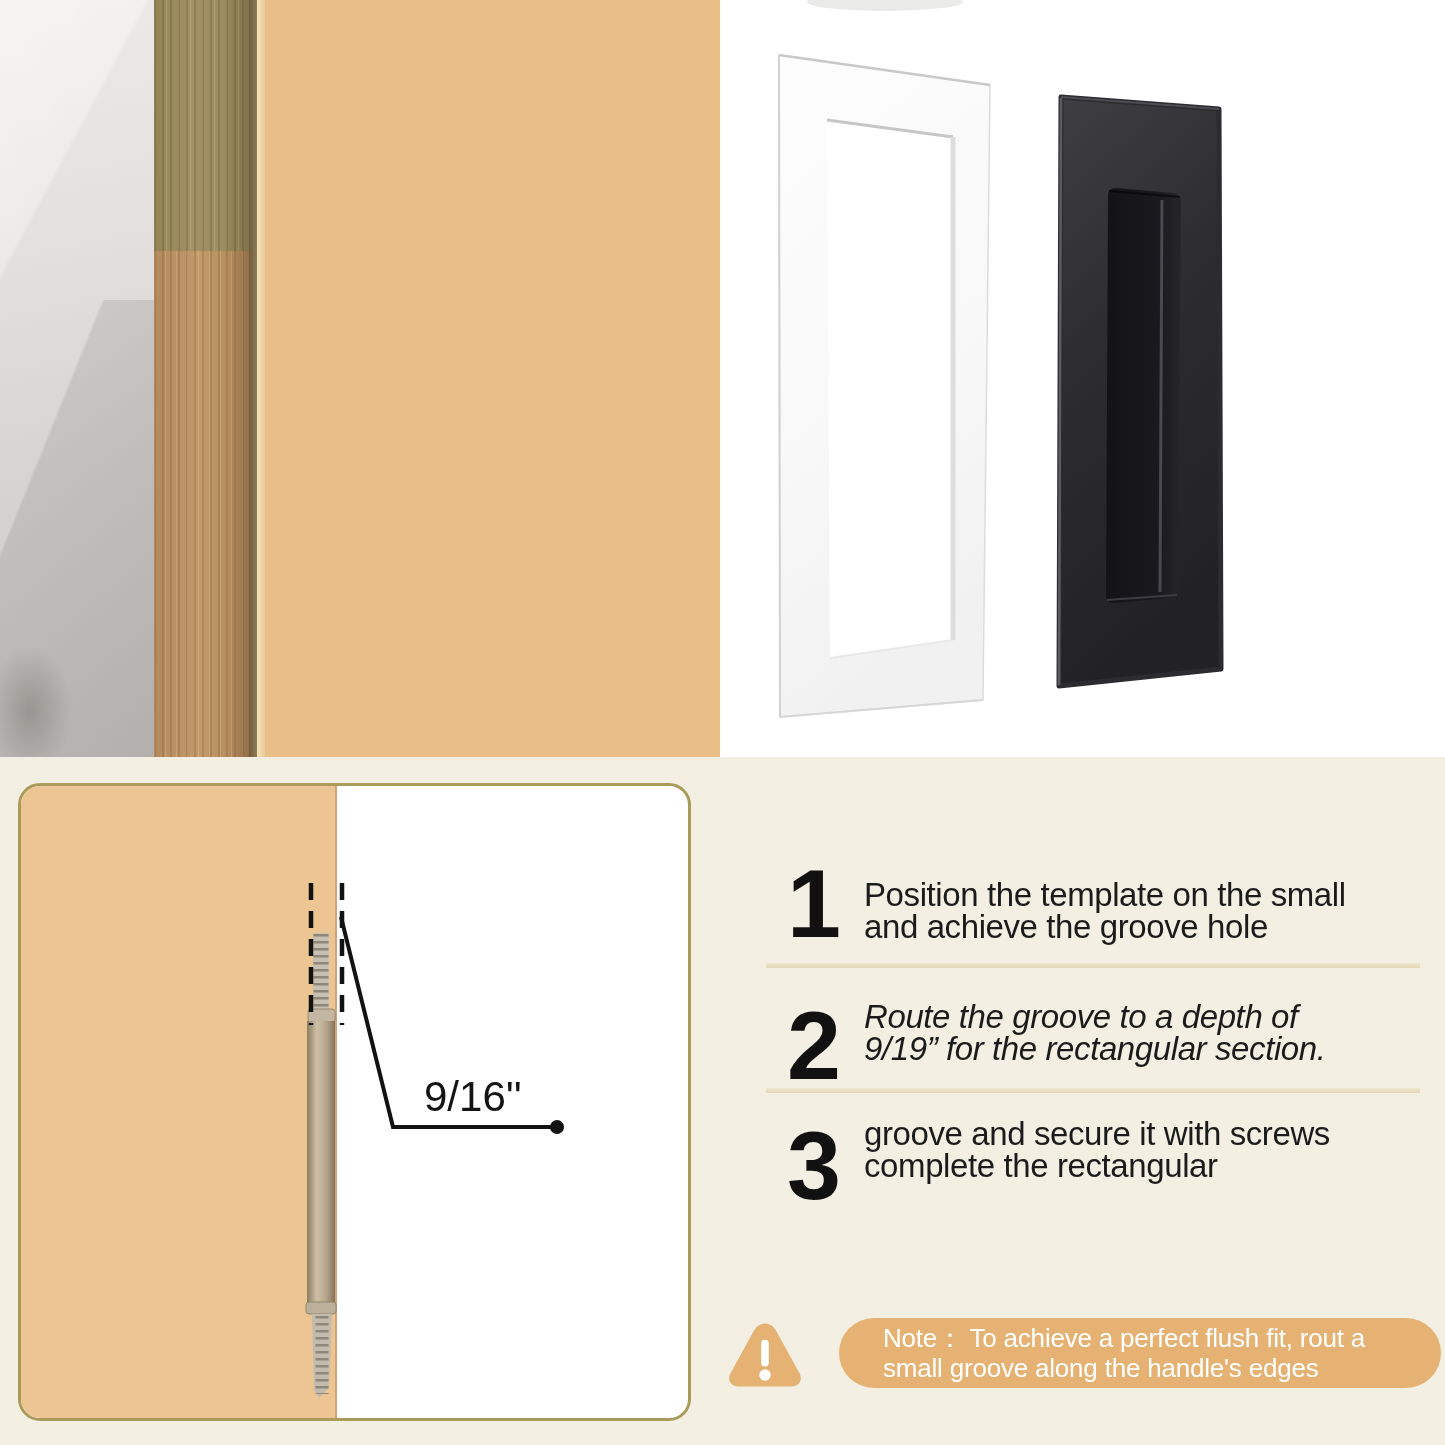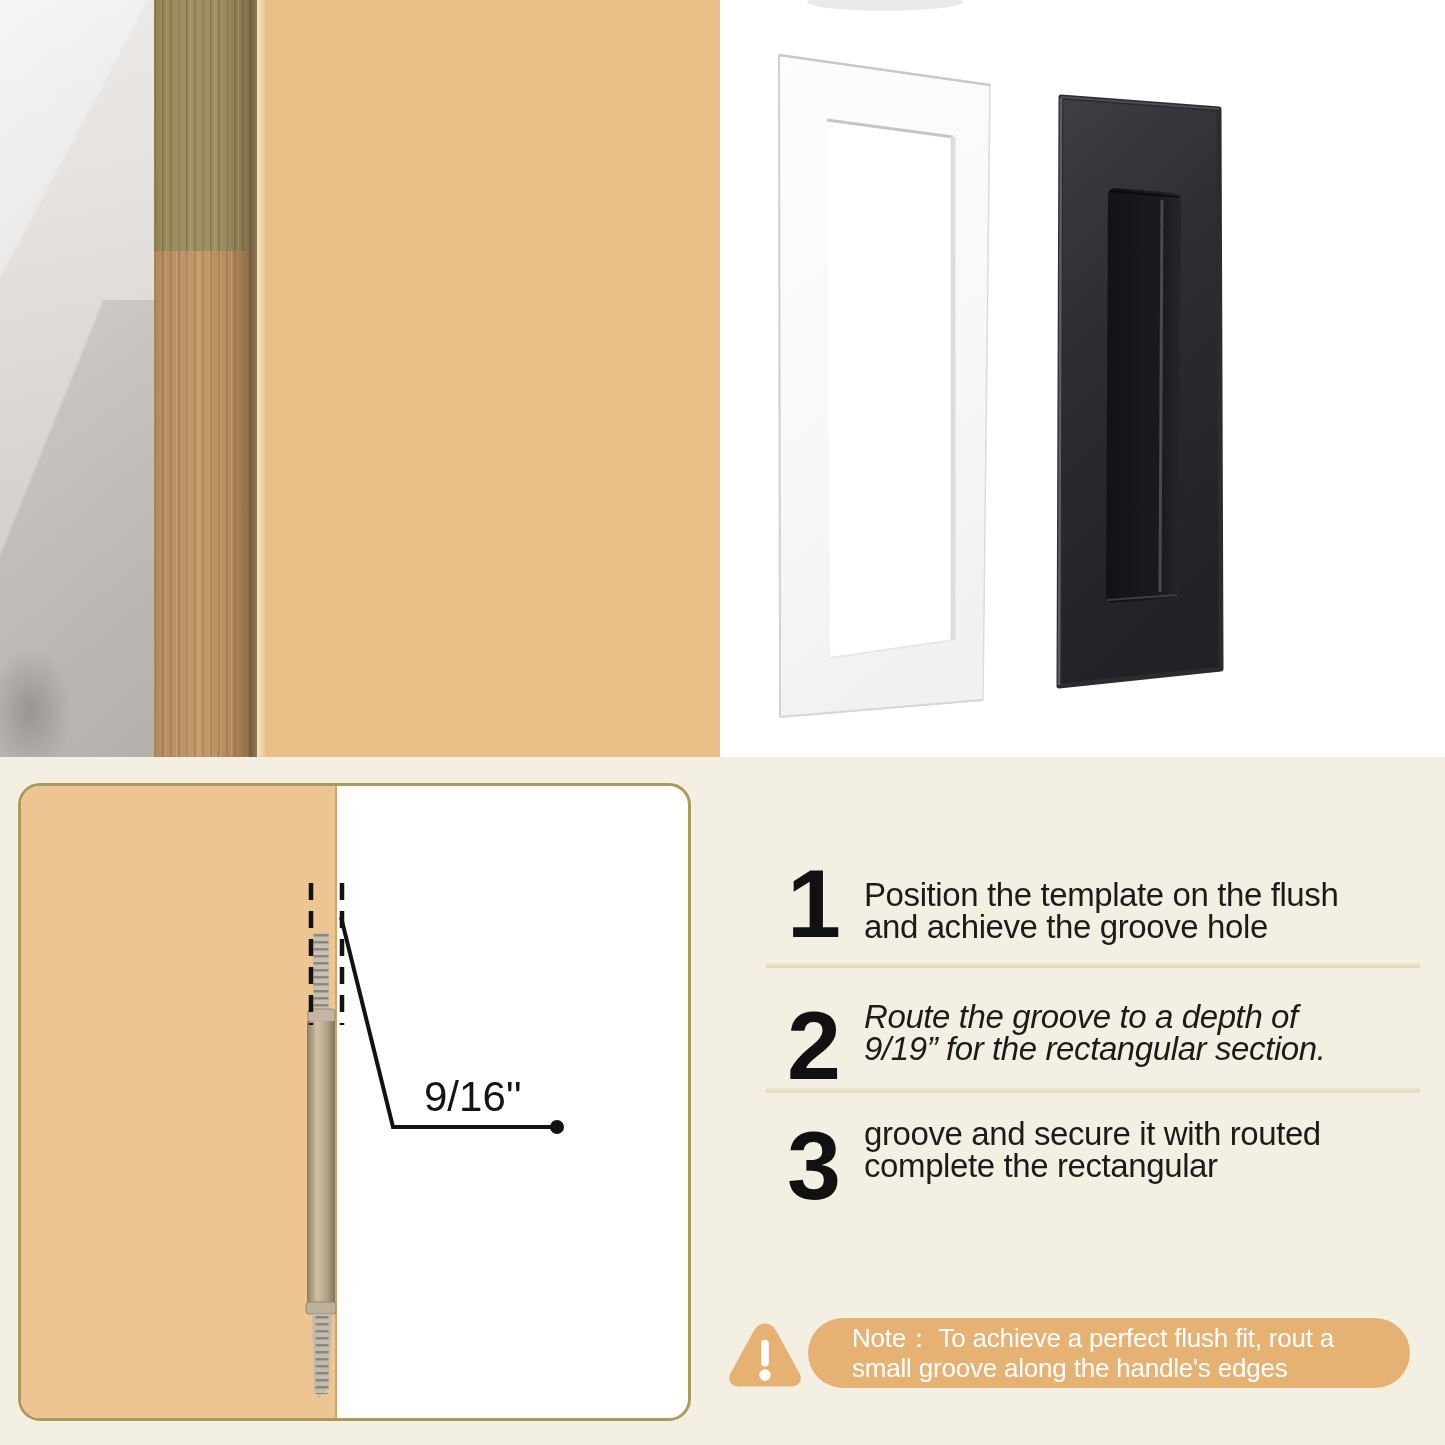--- a/index.html
+++ b/index.html
@@ -56,21 +56,21 @@
       repeating-linear-gradient(90deg,rgba(140,88,35,0.10) 0 15px,rgba(0,0,0,0) 15px 38px),
       linear-gradient(90deg,#ecc road,#edc795 30%,#eecb97 60%,#e9c08b 100%);
     background-color:#edc593;}
   .diagram-svg{left:18px;top:26px;width:676px;height:638px;pointer-events:none;}
 
   .step-number{width:70px;text-align:center;font-weight:900;color:#111111;
     font-size:97px;line-height:1;letter-spacing:-2px;}
   .step-lines{color:#1b1b1b;font-size:33px;line-height:32px;letter-spacing:-0.4px;white-space:nowrap;}
   .divider{left:766px;width:654px;height:5px;background:linear-gradient(#efe7cf,#e2d8b8);}
 
-  .note-pill{left:808px;top:561px;width:602px;height:70px;border-radius:35px;
+  .note-pill{left:839px;top:561px;width:602px;height:70px;border-radius:35px;
     background:#e6b273;color:#ffffff;padding:5px 20px 0 44px;
     font-size:26px;line-height:30px;letter-spacing:-0.2px;white-space:nowrap;}
   .warn-svg{left:724px;top:558px;width:82px;height:80px;}
 </style>
 </head>
 <body>
 
 <div class="canvas">
 
   <section class="abs photo-left">
@@ -158,35 +158,35 @@
       </g>
       <g>
         <polyline points="341,917 393,1127 557,1127" fill="none" stroke="#121212" stroke-width="4"></polyline>
         <circle cx="557" cy="1127" r="7" fill="#121212"></circle>
       </g>
       <text x="424" y="1111" font-size="42" fill="#141414" font-family="Liberation Sans, DejaVu Sans, sans-serif">9/16''</text>
     </svg>
 
     <div class="abs step-number" style="left:778px;top:98px;">1</div>
     <div class="abs step-lines" style="left:864px;top:122px;">
-      <div>Position the template on the flush</div>
+      <div>Position the template on the small</div>
       <div>and achieve the groove hole</div>
     </div>
     <div class="abs divider" style="top:206px;"></div>
 
     <div class="abs step-number" style="left:778px;top:240px;">2</div>
     <div class="abs step-lines" style="left:864px;top:244px;font-style:italic;">
       <div>Route the groove to a depth of</div>
       <div>9/19” for the rectangular section.</div>
     </div>
     <div class="abs divider" style="top:331px;"></div>
 
     <div class="abs step-number" style="left:778px;top:360px;">3</div>
     <div class="abs step-lines" style="left:864px;top:361px;">
-      <div>groove and secure it with routed</div>
+      <div>groove and secure it with screws</div>
       <div>complete the rectangular</div>
     </div>
 
     <svg class="abs warn-svg" viewBox="0 0 86 80">
       <path d="M43 7 C48 7 52 10 55 15 L79 59 C83 66 79 73 71 73 L15 73 C7 73 3 66 7 59 L31 15 C34 10 38 7 43 7 Z" fill="#e6b273"></path>
       <rect x="39" y="24" width="8" height="28" rx="4" fill="#ffffff"></rect>
       <circle cx="43" cy="61" r="6" fill="#ffffff"></circle>
     </svg>
     <div class="abs note-pill">
       <div>Note： To achieve a perfect flush fit, rout a</div>

